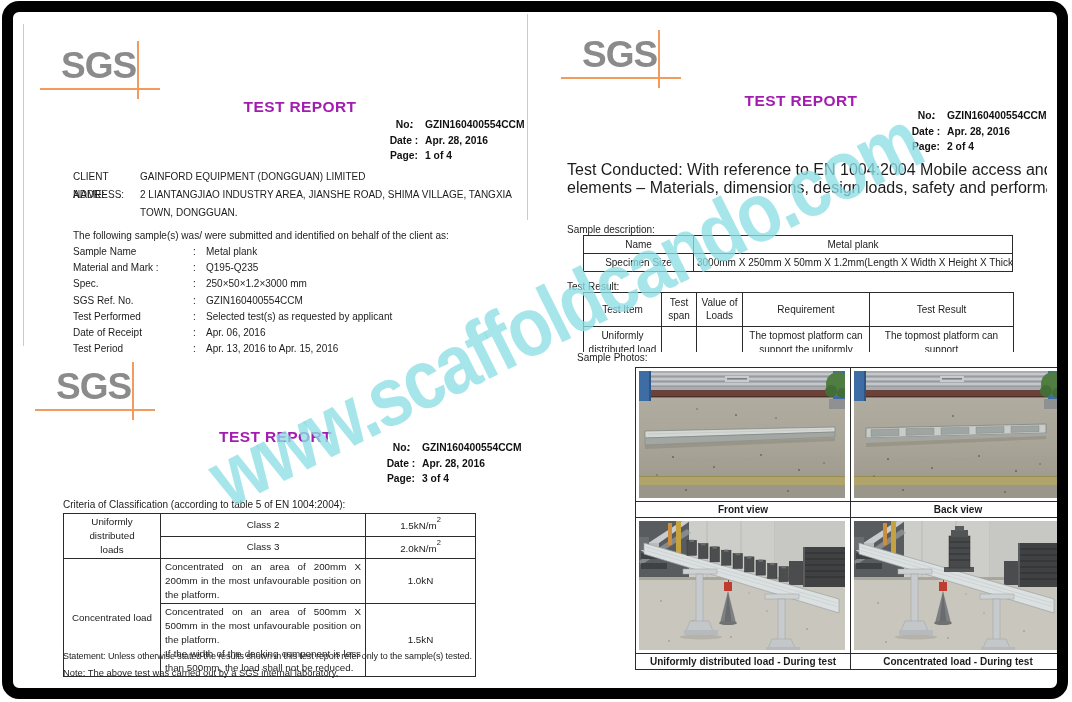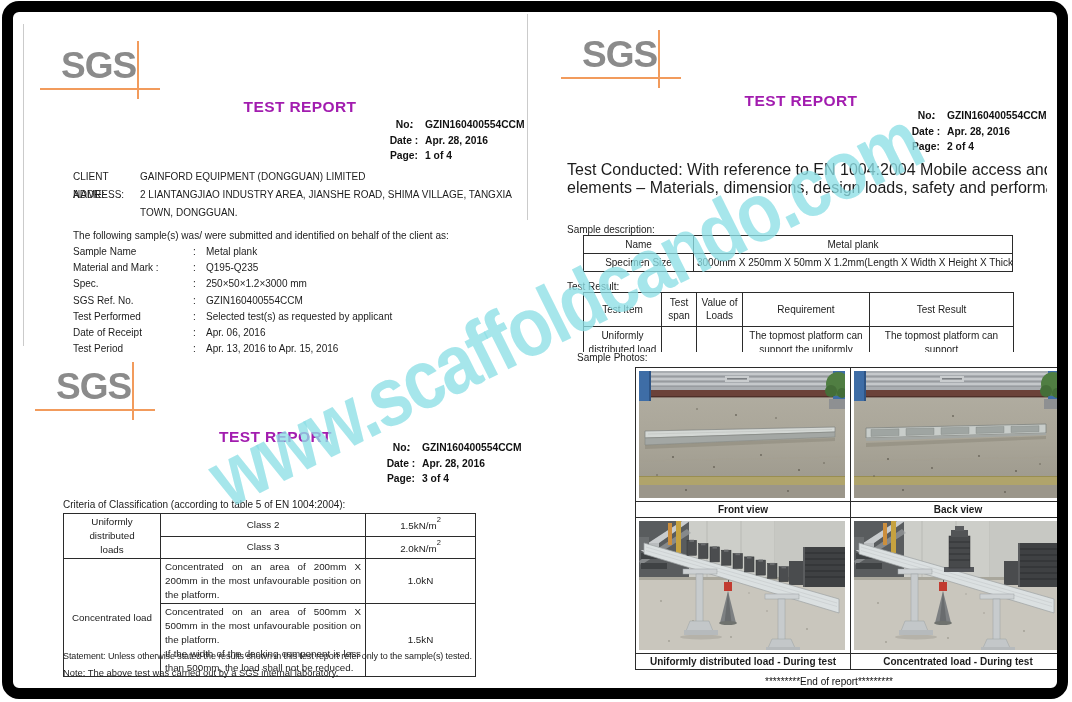--- a/index.html
+++ b/index.html
@@ -532,18 +532,17 @@
             <rect x="101" y="5" width="9" height="5" fill="#5a5c5e"></rect>
           </svg>
         </td>
       </tr>
       <tr>
         <td class="cap">Uniformly distributed load - During test</td>
         <td class="cap">Concentrated load - During test</td>
       </tr>
     </tbody>
       </table>
-    <div class="end">*********End of report*********</div>
   </div>
 
   <div class="wm">www.scaffoldcando.com</div>
   <div class="frame"></div>
 </div>
 
 </body></html>

